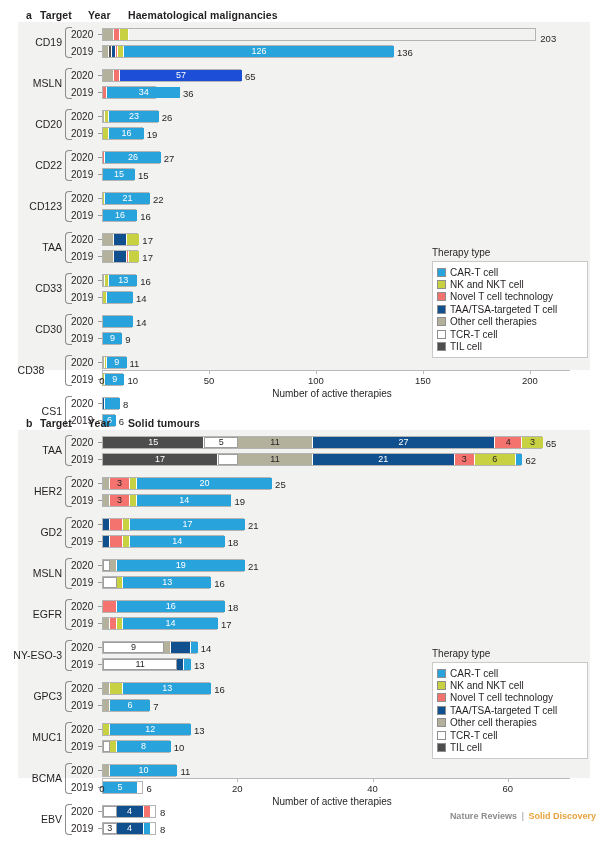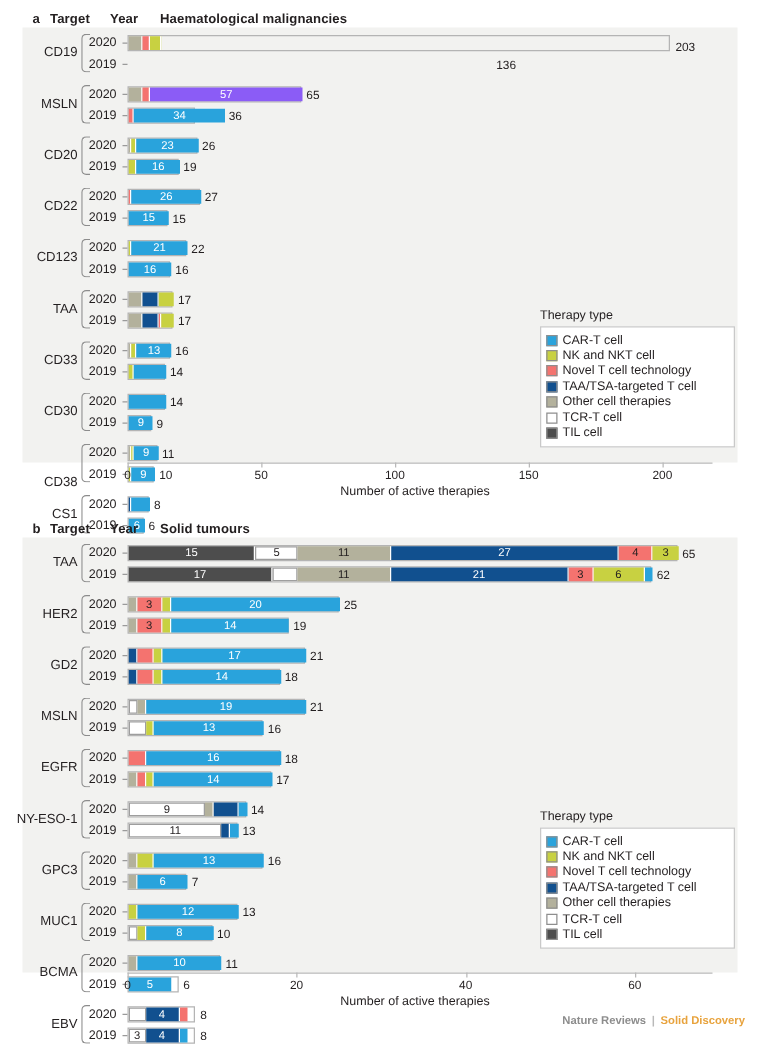--- a/index.html
+++ b/index.html
@@ -189,33 +189,43 @@
             <div class="bar" style="left: 102px; top: 2px; width: 434.326px;">
               <div class="seg sep" style="background: rgb(179, 177, 156); flex: 0 0 10.6977px;"></div>
               <div class="seg sep" style="background: rgb(244, 115, 111); flex: 0 0 6.4186px;"></div>
               <div class="seg sep" style="background: rgb(200, 209, 65); flex: 0 0 8.55814px;"></div>
             </div>
             <div class="total" style="left: 540.326px; top: 8px;">203</div>
           </div>
           <div class="row" style="position: absolute; left: 0px; top: 17px; width: 608px;">
             <div class="row-year" style="top: 3px;">2019</div>
             <div class="tickmark" style="left: 98px; top: 8px;"></div>
+            <div class="bar" style="left: 102px; top: 2px; width: 290.977px;">
+              <div class="seg sep" style="background: rgb(179, 177, 156); flex: 0 0 6.4186px;"></div>
+              <div class="seg sep" style="background: rgb(77, 77, 77); flex: 0 0 2.13953px;"></div>
+              <div class="seg sep" style="background: rgb(17, 80, 143); flex: 0 0 4.27907px;"></div>
+              <div class="seg sep" style="background: rgb(244, 115, 111); flex: 0 0 2.13953px;"></div>
+              <div class="seg sep" style="background: rgb(200, 209, 65); flex: 0 0 6.4186px;"></div>
+              <div class="seg" style="background: rgb(41, 163, 220); flex: 0 0 269.581px;">
+                <span class="seg-label" style="color: rgb(255, 255, 255);">126</span>
+              </div>
+            </div>
             <div class="total" style="left: 396.977px; top: 5px;">136</div>
           </div>
         </div>
         <div class="grp" style="position: absolute; left: 0px; top: 67px; width: 608px; height: 34px;">
           <div class="grp-label" style="top: 10px;">MSLN</div>
           <div class="brace" style="top: 1px; height: 31px;"></div>
           <div class="row" style="position: absolute; left: 0px; top: 0px; width: 608px;">
             <div class="row-year" style="top: 3px;">2020</div>
             <div class="tickmark" style="left: 98px; top: 8px;"></div>
             <div class="bar" style="left: 102px; top: 2px; width: 139.07px;">
               <div class="seg sep" style="background: rgb(179, 177, 156); flex: 0 0 10.6977px;"></div>
               <div class="seg sep" style="background: rgb(244, 115, 111); flex: 0 0 6.4186px;"></div>
-              <div class="seg" style="background: #8b5cf6; flex: 0 0 121.953px;">
+              <div class="seg" style="background: #1d4ed8; flex: 0 0 121.953px;">
                 <span class="seg-label" style="color: rgb(255, 255, 255);">57</span>
               </div>
             </div>
             <div class="total" style="left: 245.07px; top: 5px;">65</div>
           </div>
           <div class="row" style="position: absolute; left: 0px; top: 17px; width: 608px;">
             <div class="row-year" style="top: 3px;">2019</div>
             <div class="tickmark" style="left: 98px; top: 8px;"></div>
             <div class="bar" style="left: 102px; top: 2px; width: 54px;">
               <div class="seg sep" style="background: rgb(244, 115, 111); flex: 0 0 4.27907px;"></div>
@@ -369,21 +379,21 @@
             <div class="tickmark" style="left: 98px; top: 8px;"></div>
             <div class="bar" style="left: 102px; top: 2px; width: 19.2558px;">
               <div class="seg" style="background: rgb(41, 163, 220); flex: 0 0 19.2558px;">
                 <span class="seg-label" style="color: rgb(255, 255, 255);">9</span>
               </div>
             </div>
             <div class="total" style="left: 125.256px; top: 5px;">9</div>
           </div>
         </div>
         <div class="grp" style="position: absolute; left: 0px; top: 354px; width: 608px; height: 34px;">
-          <div class="grp-label" style="top: 26px;">CD38</div>
+          <div class="grp-label" style="top: 10px; text-align: center;">CD38</div>
           <div class="brace" style="top: 1px; height: 31px;"></div>
           <div class="row" style="position: absolute; left: 0px; top: 0px; width: 608px;">
             <div class="row-year" style="top: 3px;">2020</div>
             <div class="tickmark" style="left: 98px; top: 8px;"></div>
             <div class="bar" style="left: 102px; top: 2px; width: 23.5349px;">
               <div class="seg sep" style="background: rgb(179, 177, 156); flex: 0 0 2.13953px;"></div>
               <div class="seg sep" style="background: rgb(200, 209, 65); flex: 0 0 2.13953px;"></div>
               <div class="seg" style="background: rgb(41, 163, 220); flex: 0 0 19.2558px;">
                 <span class="seg-label" style="color: rgb(255, 255, 255);">9</span>
               </div>
@@ -655,21 +665,21 @@
               <div class="seg sep" style="background: rgb(244, 115, 111); flex: 0 0 6.76471px;"></div>
               <div class="seg sep" style="background: rgb(200, 209, 65); flex: 0 0 6.76471px;"></div>
               <div class="seg" style="background: rgb(41, 163, 220); flex: 0 0 94.7059px;">
                 <span class="seg-label" style="color: rgb(255, 255, 255);">14</span>
               </div>
             </div>
             <div class="total" style="left: 221px; top: 5px;">17</div>
           </div>
         </div>
         <div class="grp" style="position: absolute; left: 0px; top: 231px; width: 608px; height: 34px;">
-          <div class="grp-label" style="top: 10px;">NY-ESO-1</div>
+          <div class="grp-label" style="top: 10px;">NY-ESO-3</div>
           <div class="brace" style="top: 1px; height: 31px;"></div>
           <div class="row" style="position: absolute; left: 0px; top: 0px; width: 608px;">
             <div class="row-year" style="top: 3px;">2020</div>
             <div class="tickmark" style="left: 98px; top: 8px;"></div>
             <div class="bar" style="left: 102px; top: 2px; width: 94.7059px;">
               <div class="seg sep" style="background: rgb(255, 255, 255); flex: 0 0 60.8824px; border: 0.7px solid rgb(158, 158, 158);">
                 <span class="seg-label" style="color: rgb(35, 31, 32);">9</span>
               </div>
               <div class="seg sep" style="background: rgb(179, 177, 156); flex: 0 0 6.76471px;"></div>
               <div class="seg sep" style="background: rgb(17, 80, 143); flex: 0 0 20.2941px;"></div>

